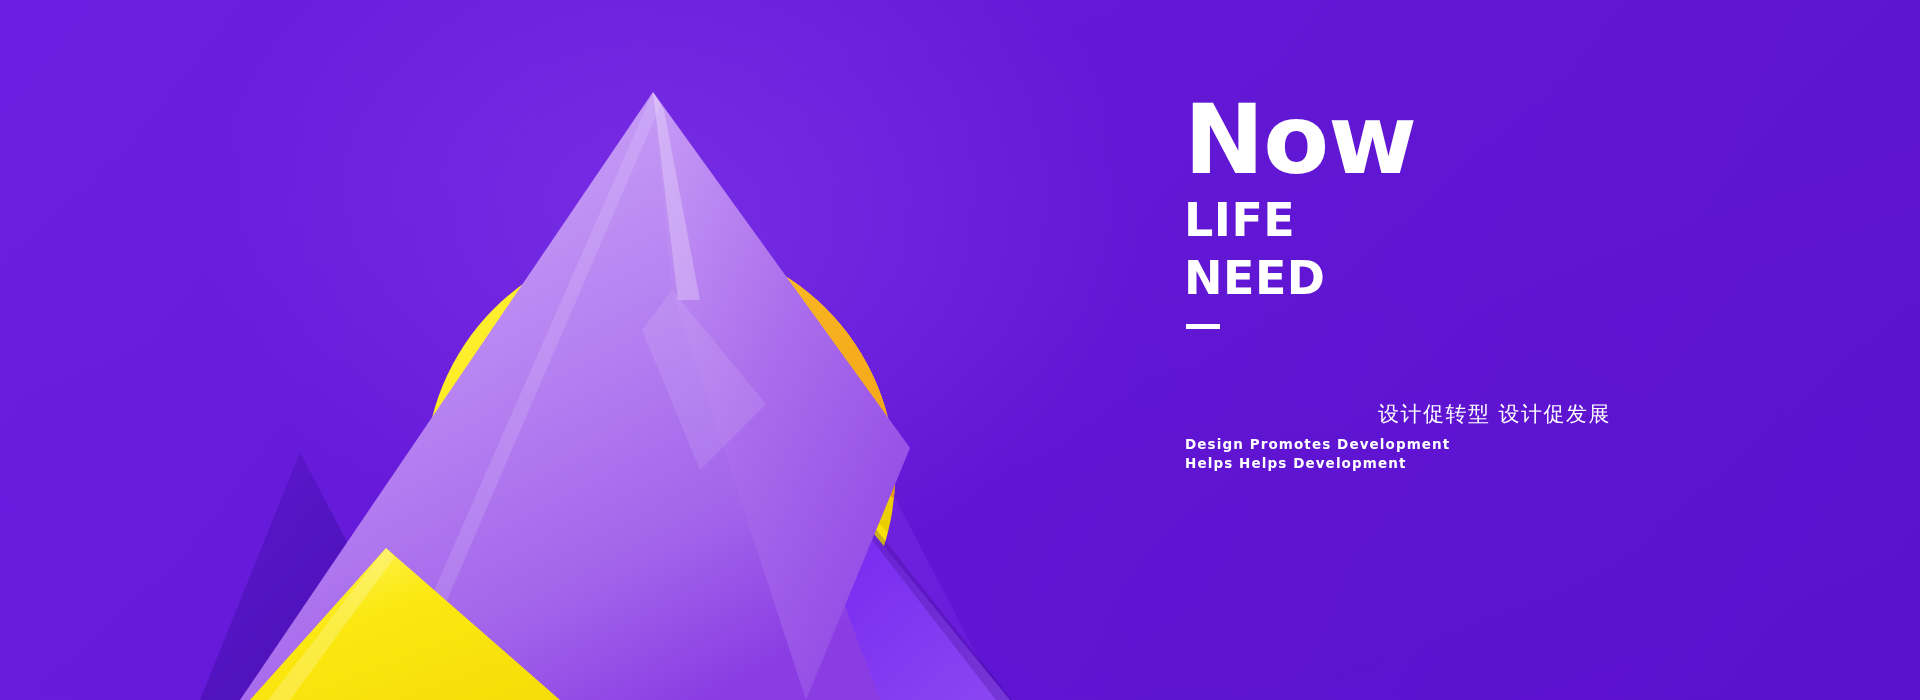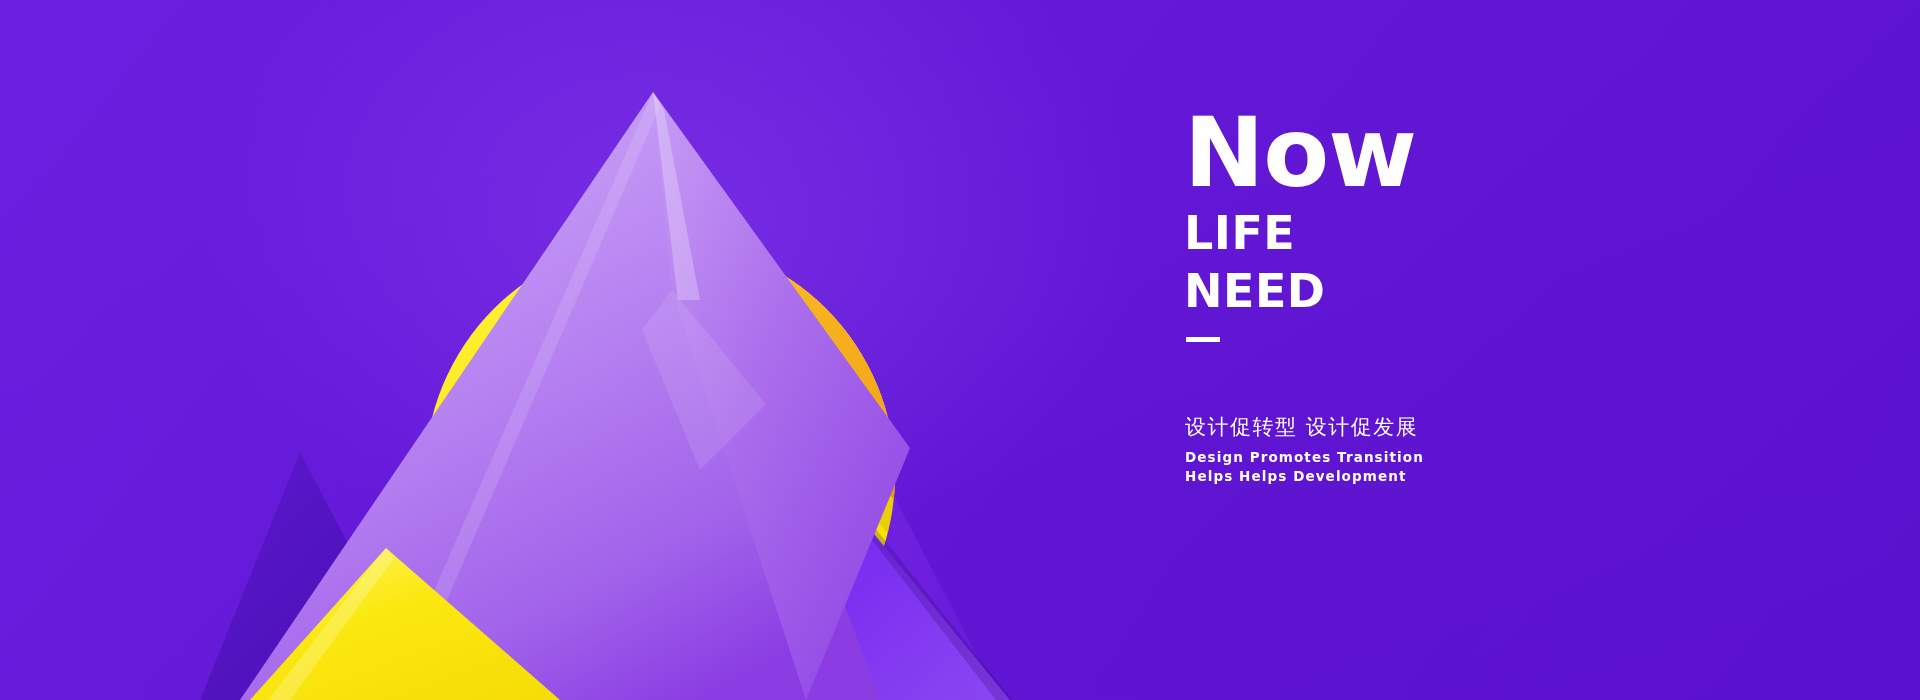--- a/index.html
+++ b/index.html
@@ -37,21 +37,21 @@
     position: absolute;
     left: 0; top: 0;
     width: 1920px; height: 700px;
   }
   #artwork svg { display: block; width: 1920px; height: 700px; }
 
   
   #copy {
     position: absolute;
     left: 1184px;
-    top: 113px;
+    top: 100px;
     width: 620px;
   }
   .now {
     color: #ffffff;
     font-size: 96px;
     line-height: 0.84;
     font-weight: 700;
     letter-spacing: -1px;
     margin: 0 0 16px 0;
     font-family: "DejaVu Sans", "Liberation Sans", sans-serif;
@@ -72,20 +72,21 @@
     margin: 21px 0 0 2px;
     border-radius: 0;
   }
   .cn-line {
     color: #ffffff;
     font-size: 21px;
     letter-spacing: 1.5px;
     margin: 71px 0 8px 1px;
     font-weight: 400;
     font-family: "DejaVu Sans", "Liberation Sans", sans-serif;
+    text-align: center;
   }
   .en-line {
     color: #ffffff;
     font-size: 13.5px;
     letter-spacing: 1.1px;
     margin: 0 0 3px 1px;
     font-weight: 600;
     font-family: "DejaVu Sans", "Liberation Sans", sans-serif;
   }
 </style>
@@ -224,19 +225,19 @@
 
     <div class="stack-line">LIFE</div>
 
     <div class="stack-line">NEED</div>
 
 
     <div class="rule"></div>
 
     <div class="cn-line">设计促转型  设计促发展</div>
 
-    <div class="en-line">Design Promotes Transition</div>
+    <div class="en-line">Design Promotes Development</div>
 
     <div class="en-line">Helps Helps Development</div>
 
   </div>
 
 </div>
 
 </body></html>

